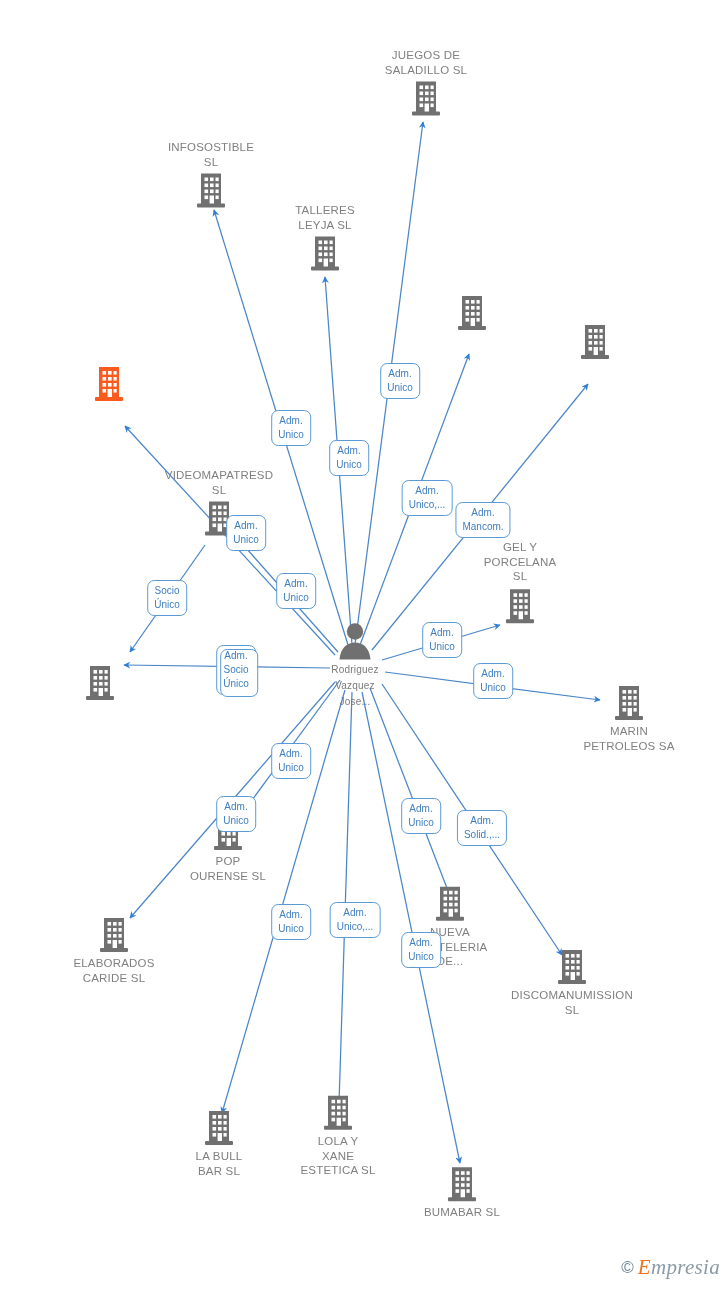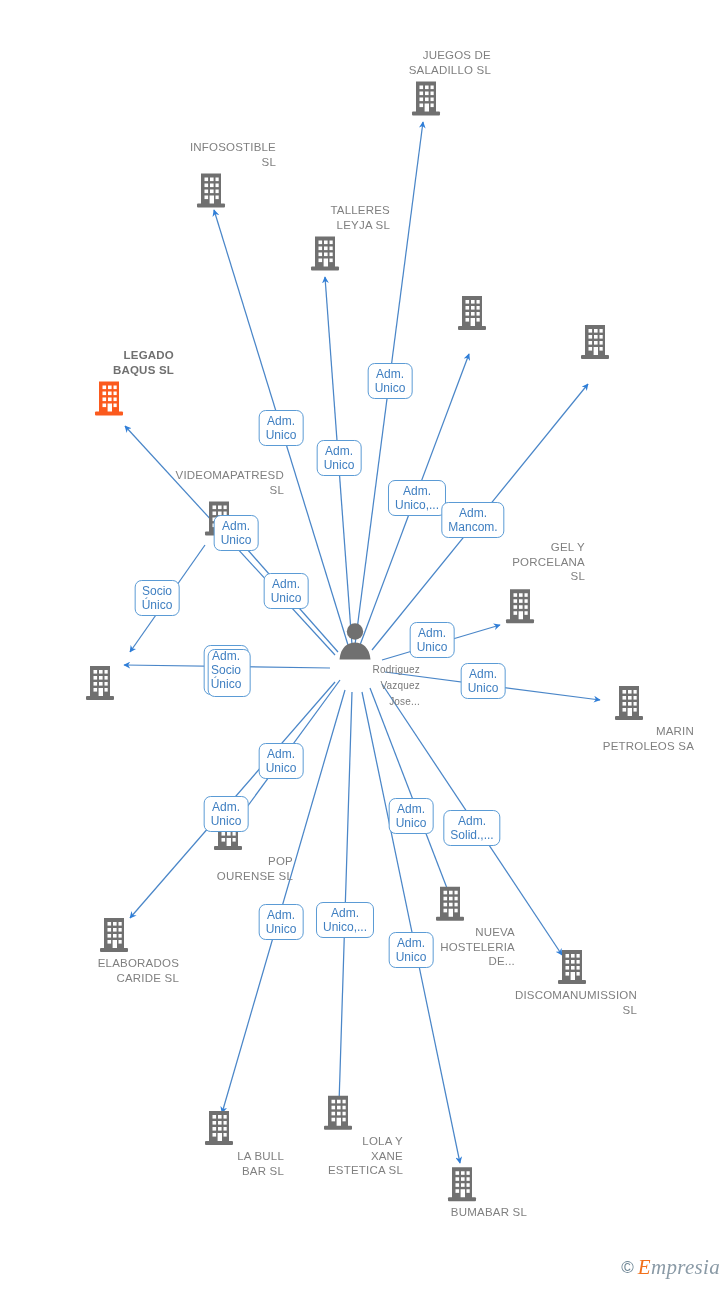--- a/index.html
+++ b/index.html
@@ -21,21 +21,21 @@
   #edge-layer {
     position: absolute;
     left: 0;
     top: 0;
     width: 728px;
     height: 1290px;
   }
   .node {
     position: absolute;
     transform: translate(-50%, -50%);
-    text-align: right;
+    text-align: center;
     width: 130px;
     pointer-events: auto;
   }
   .node .node-label {
     font-size: 11.5px;
     line-height: 14.5px;
     color: #808080;
     letter-spacing: 0.2px;
     white-space: pre-line;
     font-family: "Liberation Sans", sans-serif;
@@ -61,26 +61,27 @@
     color: #7a7a7a;
   }
 
   .edge-label {
     position: absolute;
     transform: translate(-50%, -50%);
     background: #ffffff;
     border: 1.3px solid #5b9bd5;
     border-radius: 7px;
     color: #3f7fc1;
-    font-size: 12px;
+    font-size: 10px;
     line-height: 14px;
     padding: 3px 6px;
     text-align: center;
     white-space: pre-line;
     font-family: "Liberation Sans", sans-serif;
+    margin-left: 10px;
   }
   .edge-label.stacked::before {
     content: "";
     position: absolute;
     left: 3px;
     top: 3px;
     right: -3px;
     bottom: -3px;
     border: 1.3px solid #5b9bd5;
     border-radius: 7px;
@@ -148,22 +149,20 @@
       <div class="node person-node label-below" style="left: 355px; top: 665px;">
         <span class="person-icon"><svg viewBox="0 0 40 40" width="40" height="40" xmlns="http://www.w3.org/2000/svg">
             <circle cx="20" cy="11" r="8.2" fill="#707070"></circle>
             <path d="M4.5 39 C5.5 26.5 13 22 20 22 C27 22 34.5 26.5 35.5 39 Z" fill="#707070"></path>
           </svg></span>
         <div class="node-label">Rodriguez
 Vazquez
 Jose...</div>
       </div>
       <div class="node label-above" style="left: 109px; top: 383px;">
-        <div class="node-label" style="color: rgb(112, 112, 112); font-weight: bold;">LEGADO
-BAQUS  SL</div>
         <span class="node-icon"><svg viewBox="0 0 34 40" width="34" height="40" xmlns="http://www.w3.org/2000/svg">
             <rect x="7" y="3" width="20" height="32" fill="#fb5a1e"></rect>
             <rect x="3" y="33" width="28" height="4" rx="1" fill="#fb5a1e"></rect>
             <rect x="10.5" y="7" width="3.6" height="3.6" fill="#ffffff"></rect>
             <rect x="16" y="7" width="3.6" height="3.6" fill="#ffffff"></rect>
             <rect x="21.5" y="7" width="3.2" height="3.6" fill="#ffffff"></rect>
             <rect x="10.5" y="13" width="3.6" height="3.6" fill="#ffffff"></rect>
             <rect x="16" y="13" width="3.6" height="3.6" fill="#ffffff"></rect>
             <rect x="21.5" y="13" width="3.2" height="3.6" fill="#ffffff"></rect>
             <rect x="10.5" y="19" width="3.6" height="3.6" fill="#ffffff"></rect>

